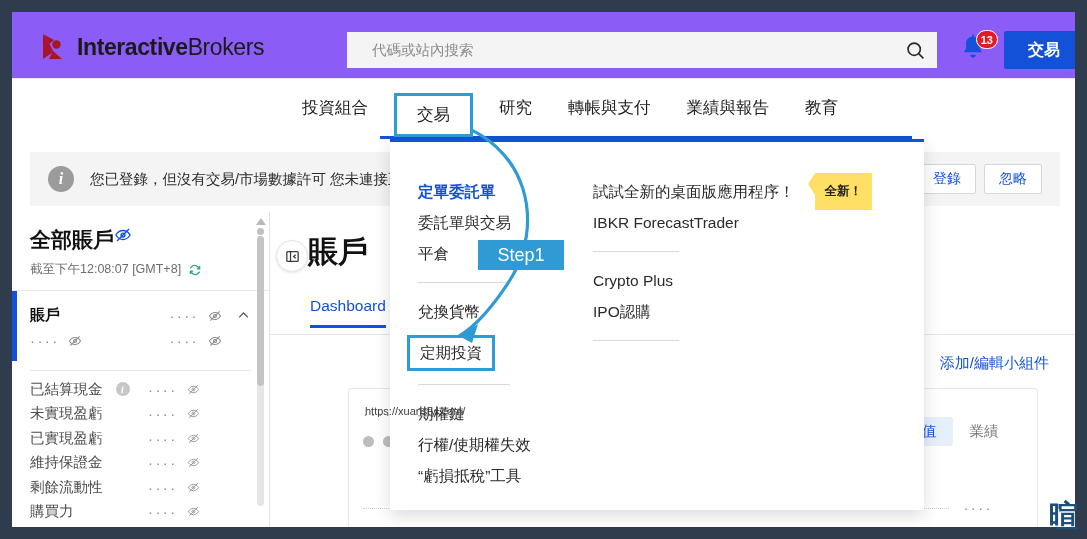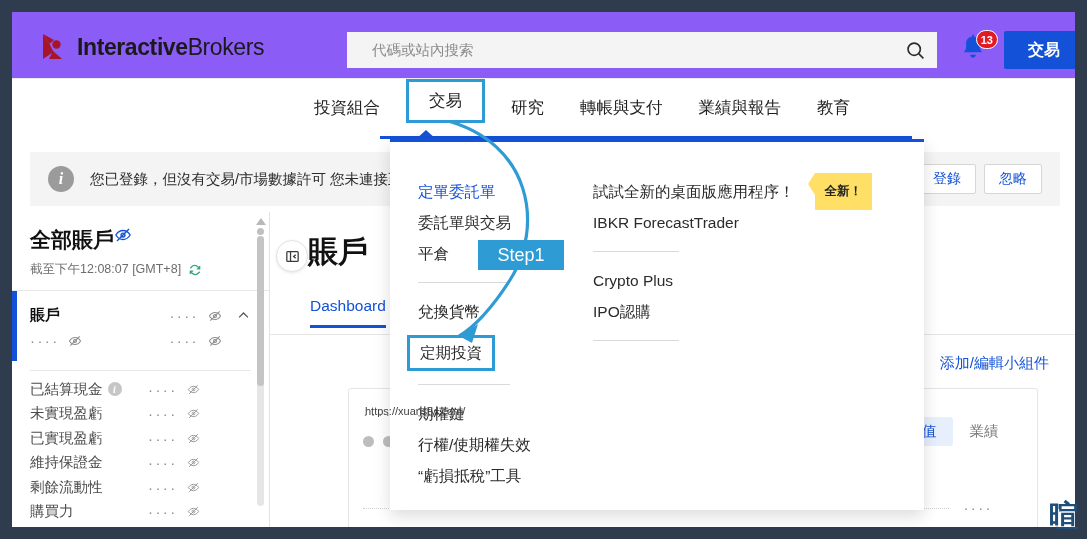--- a/index.html
+++ b/index.html
@@ -68,21 +68,21 @@
     display: flex; align-items: center; justify-content: center;
     cursor: pointer;
   }
 
   
   .nav {
     position: absolute; left: 0; top: 67px;
     width: 1063px; height: 58px;
     background: #fff;
   }
-  .nav-inner { display: flex; align-items: flex-start; height: 100%; padding-left: 272px; gap: 0; margin-left: 12px; }
+  .nav-inner { display: flex; align-items: flex-end; height: 100%; padding-left: 272px; gap: 0; }
   .nav-item {
     font-size: 16.5px; color: #1e1e1e;
     padding: 0 18px; height: 100%;
     display: flex; align-items: center; cursor: pointer;
     white-space: nowrap;
   }
   .nav-item.active-box {
     margin: 0 8px;
     border: 3px solid #2f9bd4;
     background: #fff;
@@ -153,21 +153,21 @@
   .sb-row .spacer { flex: 1; }
   .sb-row .val { display: flex; align-items: center; gap: 9px; }
   .dots { letter-spacing: 2.4px; color: #8d8d8d; font-size: 15px; }
   .chev { margin-left: 14px; color: #555; }
   .sb-divider { height: 1px; background: #e8e8e8; margin: 9px 18px 6px 18px; }
   .sb-list { padding: 0 18px; }
   .sb-list-row {
     display: flex; align-items: center; height: 24.5px;
     font-size: 14.5px; color: #4a4a4a;
   }
-  .sb-list-row .lbl2 { flex: 0 0 118px; display: flex; align-items: center; gap: 5px; }
+  .sb-list-row .lbl2 { flex: 0 0 118px; display: flex; align-items: center; gap: 13px; }
   .sb-list-row .val2 { display: flex; align-items: center; gap: 9px; }
   .mini-info {
     width: 14px; height: 14px; border-radius: 50%; background: #c6c6c6;
     color: #fff; font-size: 10px; font-weight: 700; font-style: italic;
     font-family: "Liberation Serif", serif;
     display: flex; align-items: center; justify-content: center;
   }
   .sb-scrollbar {
     position: absolute; right: 5px; top: 6px; width: 7px; height: 300px;
   }
@@ -236,21 +236,21 @@
     border-top: 3px solid #1352d8;
     box-shadow: 0 6px 16px rgba(0,0,0,.14);
     z-index: 25;
   }
   .dd-col-left { position: absolute; left: 28px; top: 34px; width: 200px; }
   .dd-col-right { position: absolute; left: 203px; top: 34px; width: 310px; }
   .dd-item {
     font-size: 15.5px; color: #2b2b2b; line-height: 31px;
     height: 31px; cursor: pointer; white-space: nowrap;
   }
-  .dd-item.head { color: #1352d8; font-weight: 400; }
+  .dd-item.head { color: #1352d8; font-weight: 700; }
   .dd-item.boxed {
     display: inline-flex; align-items: center;
     border: 3px solid #2f9bd4; padding: 2px 10px;
     margin-left: -11px; height: 36px; line-height: normal;
     position: relative; z-index: 3; background: #fff;
   }
   .dd-sep { height: 1px; background: #d9d9d9; width: 92px; margin: 13px 0 13px 0; }
   .dd-sep.wide { width: 86px; }
   .dd-row-new { display: flex; align-items: center; gap: 12px; }
   .new-badge {

